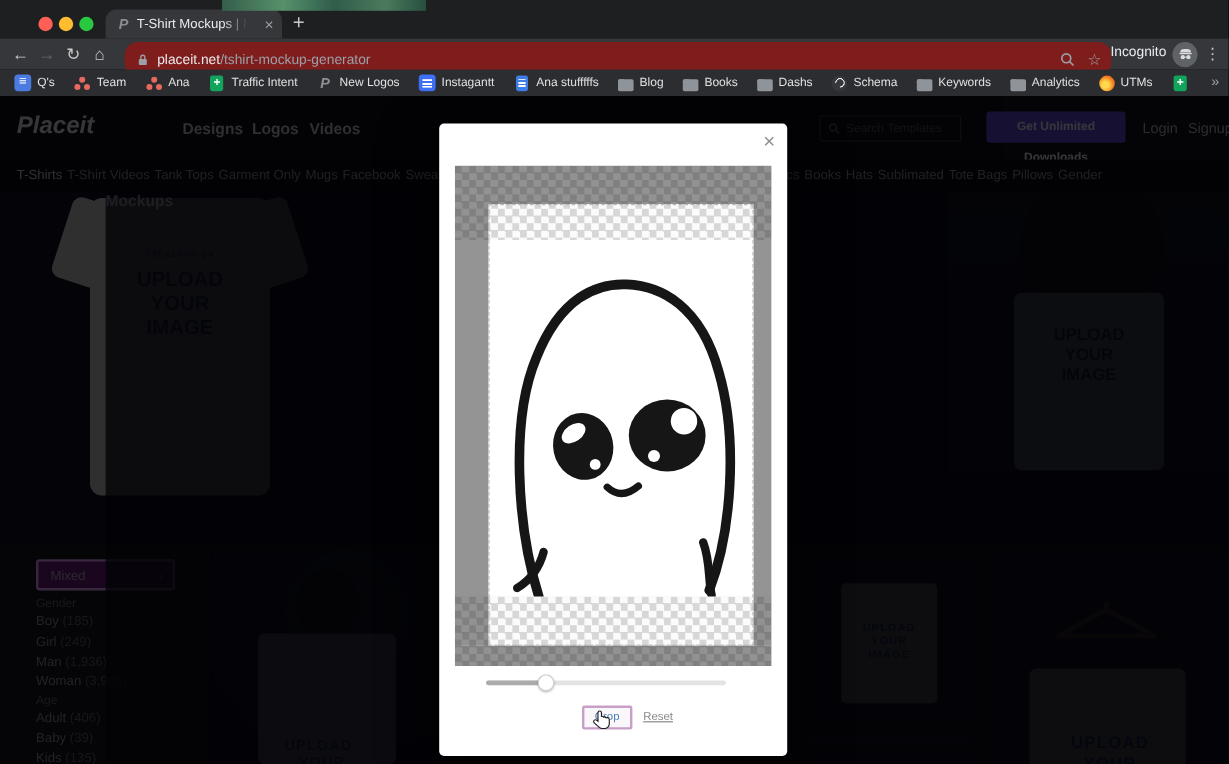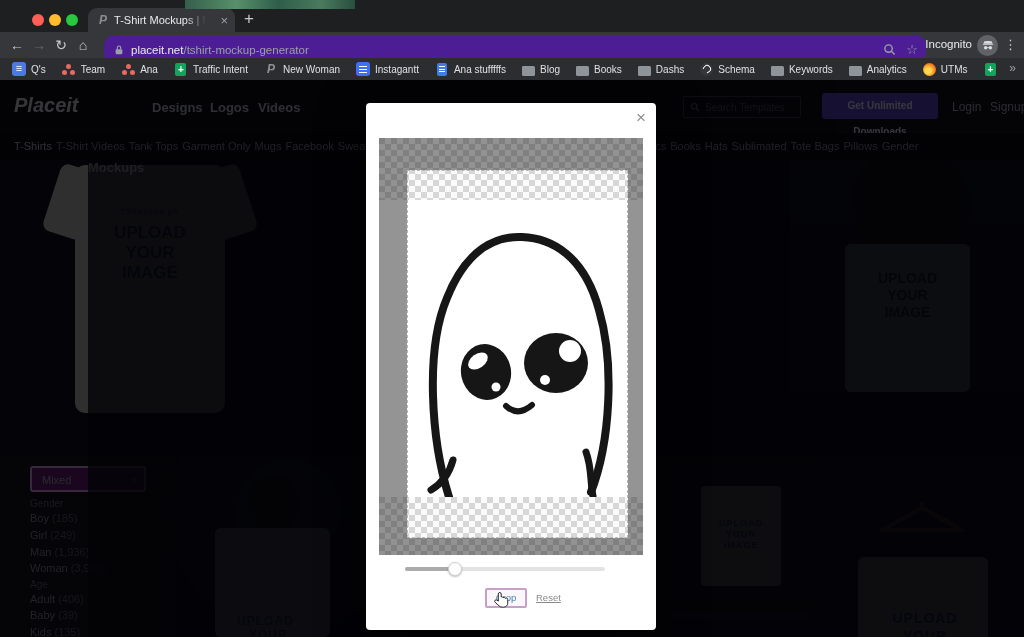--- a/index.html
+++ b/index.html
@@ -19,21 +19,21 @@
   .tab-title { color:#e8eaed; font-size:11px; white-space:nowrap; overflow:hidden; max-width:92px;
      -webkit-mask-image:linear-gradient(to right,#000 78%,transparent); mask-image:linear-gradient(to right,#000 78%,transparent); }
   .tab-close { margin-left:auto; color:#9aa0a6; font-size:13px; line-height:13px; }
   .newtab { position:absolute; left:244px; top:9px; color:#c7c8ca; font-size:17px; font-weight:300; z-index:21; }
 
   .toolbar { position:absolute; left:0; top:32px; width:1024px; height:26px; background:#36373a; z-index:20;
      display:flex; align-items:center; }
   .navic { width:22px; text-align:center; color:#c8c9cb; font-size:14px; }
   .navic.first { margin-left:6px; }
   .navic.dis { color:#66676b; }
-  .omnibox { position:absolute; left:104px; top:3px; width:822px; height:29px; border-radius:11px; background:#4c1d95;
+  .omnibox { position:absolute; left:104px; top:3px; width:822px; height:29px; border-radius:11px; background:#7f1d1d;
      display:flex; align-items:center; padding:0 8px 0 10px;justify-content:center; }
   .omni-text { font-size:11.5px; margin-left:7px; white-space:nowrap; }
   .omni-host { color:#e8eaed; } .omni-path { color:#9aa0a6; }
   .omni-right { margin-left:auto; display:flex; align-items:center; gap:10px; }
   .star { color:#9aa0a6; font-size:13px; }
   .incog-label { position:absolute; right:52px; top:6px; color:#e8eaed; font-size:11.5px; }
   .incog-badge { position:absolute; right:26px; top:2.5px; width:21px; height:21px; border-radius:50%; background:#5f6368;
      display:flex; align-items:center; justify-content:center; }
   .kebab { position:absolute; right:7px; top:5px; color:#c8c9cb; font-size:13px; letter-spacing:0; }
 
@@ -199,21 +199,21 @@
     <span class="bm">
         <span class="bi ic-asana"></span>
         <span>Ana</span>
       </span>
     <span class="bm">
         <span class="bi ic-sheet"></span>
         <span>Traffic Intent</span>
       </span>
     <span class="bm">
         <span class="bi ic-p"></span>
-        <span>New Woman</span>
+        <span>New Logos</span>
       </span>
     <span class="bm">
         <span class="bi ic-gantt"></span>
         <span>Instagantt</span>
       </span>
     <span class="bm">
         <span class="bi ic-doc"></span>
         <span>Ana stufffffs</span>
       </span>
     <span class="bm">

